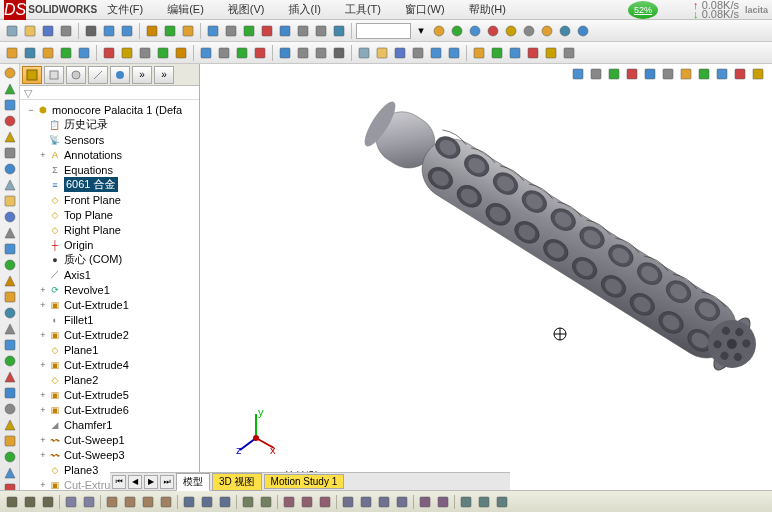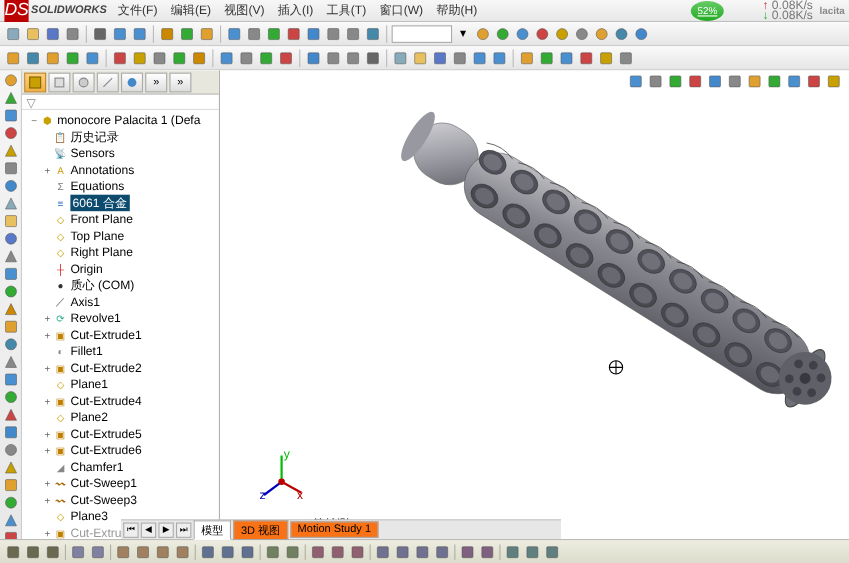--- a/index.html
+++ b/index.html
@@ -1,20 +1,20 @@
 <!DOCTYPE html>
 <html><head>
 <meta charset="utf-8">
 <style>
 * { margin: 0; padding: 0; box-sizing: border-box; font-family: "Microsoft YaHei", Tahoma, sans-serif; font-size: 11px; }
 body { width: 772px; height: 512px; background: #f0f0f0; overflow: hidden; }
 .titlebar { height: 20px; background: linear-gradient(#f7f7f7,#e8e8e8); display: flex; align-items: center; padding: 0 4px; border-bottom: 1px solid #c0c0c0; }
 .sw-logo { background:#b00; color:#fff; padding:1px 0; font-style:italic; font-weight:normal; font-size:16px; margin-right:2px;}
-.sw-brand { color:#444; font-style:italic; font-weight:bold; font-size:10px; margin-right:10px;}
-.menu { display:flex; gap:12px; color:#333;text-align:right; }
+.sw-brand { color:#444; font-weight:bold; font-size:10px; margin-right:10px;}
+.menu { display:flex; gap:24px; color:#333;text-align:right; }
 .menu span { cursor:default; }
 .badge-area{ margin-left:auto; display:flex; align-items:center; gap:6px;}
 .perf { width:30px; height:18px; border-radius:50%; background:linear-gradient(#6c6,#2a2); color:#fff; font-size:9px; display:flex; align-items:center; justify-content:center;text-decoration:underline; }
 .net { font-size:8px; color:#777; line-height:9px;margin-left:29px;}
 .arrow-up{color:#c33;} .arrow-down{color:#3a3;}
 .toolbar { height:22px; background:linear-gradient(#fafafa,#e5e5e5); border-bottom:1px solid #c8c8c8; display:flex; align-items:center; padding:0 4px; gap:2px; overflow:hidden;}
 .tb-ico { width:16px; height:16px; display:inline-flex; align-items:center; justify-content:center; border:1px solid transparent; border-radius:2px;}
 .sep{ width:1px; height:16px; background:#bbb; margin:0 2px;}
 .tb-combo{ width:55px; height:16px; border:1px solid #aaa; background:#fff; font-size:10px;}
 .main { display:flex; height:426px; }
@@ -29,21 +29,21 @@
 .tree-row .exp{ width:10px; text-align:center; color:#666; font-size:9px;}
 .tree-row .ico{ width:14px; height:12px; margin-right:2px; display:inline-flex; align-items:center; justify-content:center; font-size:9px;}
 .tree-row.selected span.lbl{ background:#0c4a6e; color:#fff; padding:0 2px;}
 .indent1{ padding-left:18px;} .indent0{ padding-left:6px;}
 .greyed{ color:#999;}
 .viewport{ flex:1; position:relative; background:#fff; }
 .view-tools{ position:absolute; top:2px; right:6px; display:flex; gap:2px;}
 .triad{ position:absolute; left:36px; bottom:36px; width:40px; height:46px;}
 .iso-label{ position:absolute; left:80px; bottom:6px; font-size:11px; color:#000;}
 .model-tabs{ position:absolute; left:-90px; bottom:0; height:18px; display:flex; align-items:center; background:#e7e7e7; border-top:1px solid #bbb; width:400px; padding-left:2px; gap:2px;}
-.mtab{ padding:1px 6px; border:1px solid #aaa; background:#f97316; font-size:10px;}
+.mtab{ padding:1px 6px; border:1px solid #aaa; background:#fde047; font-size:10px;}
 .mtab.active{ background:#fff; border-bottom-color:#fff;}
 .mtab-btn{ width:14px; height:14px; border:1px solid #aaa; background:#eee; font-size:8px; text-align:center; line-height:12px;}
 .bottombar{ height:22px; background:linear-gradient(#ecece0,#dcdccc); border-top:1px solid #bbb; display:flex; align-items:center; padding:0 4px; gap:2px; overflow:hidden;}
 .minisep{ width:1px; height:14px; background:#b0b0a0; margin:0 1px;}
 svg{ display:block;}
 </style>
 </head>
 <body>
 
 <div class="titlebar">

